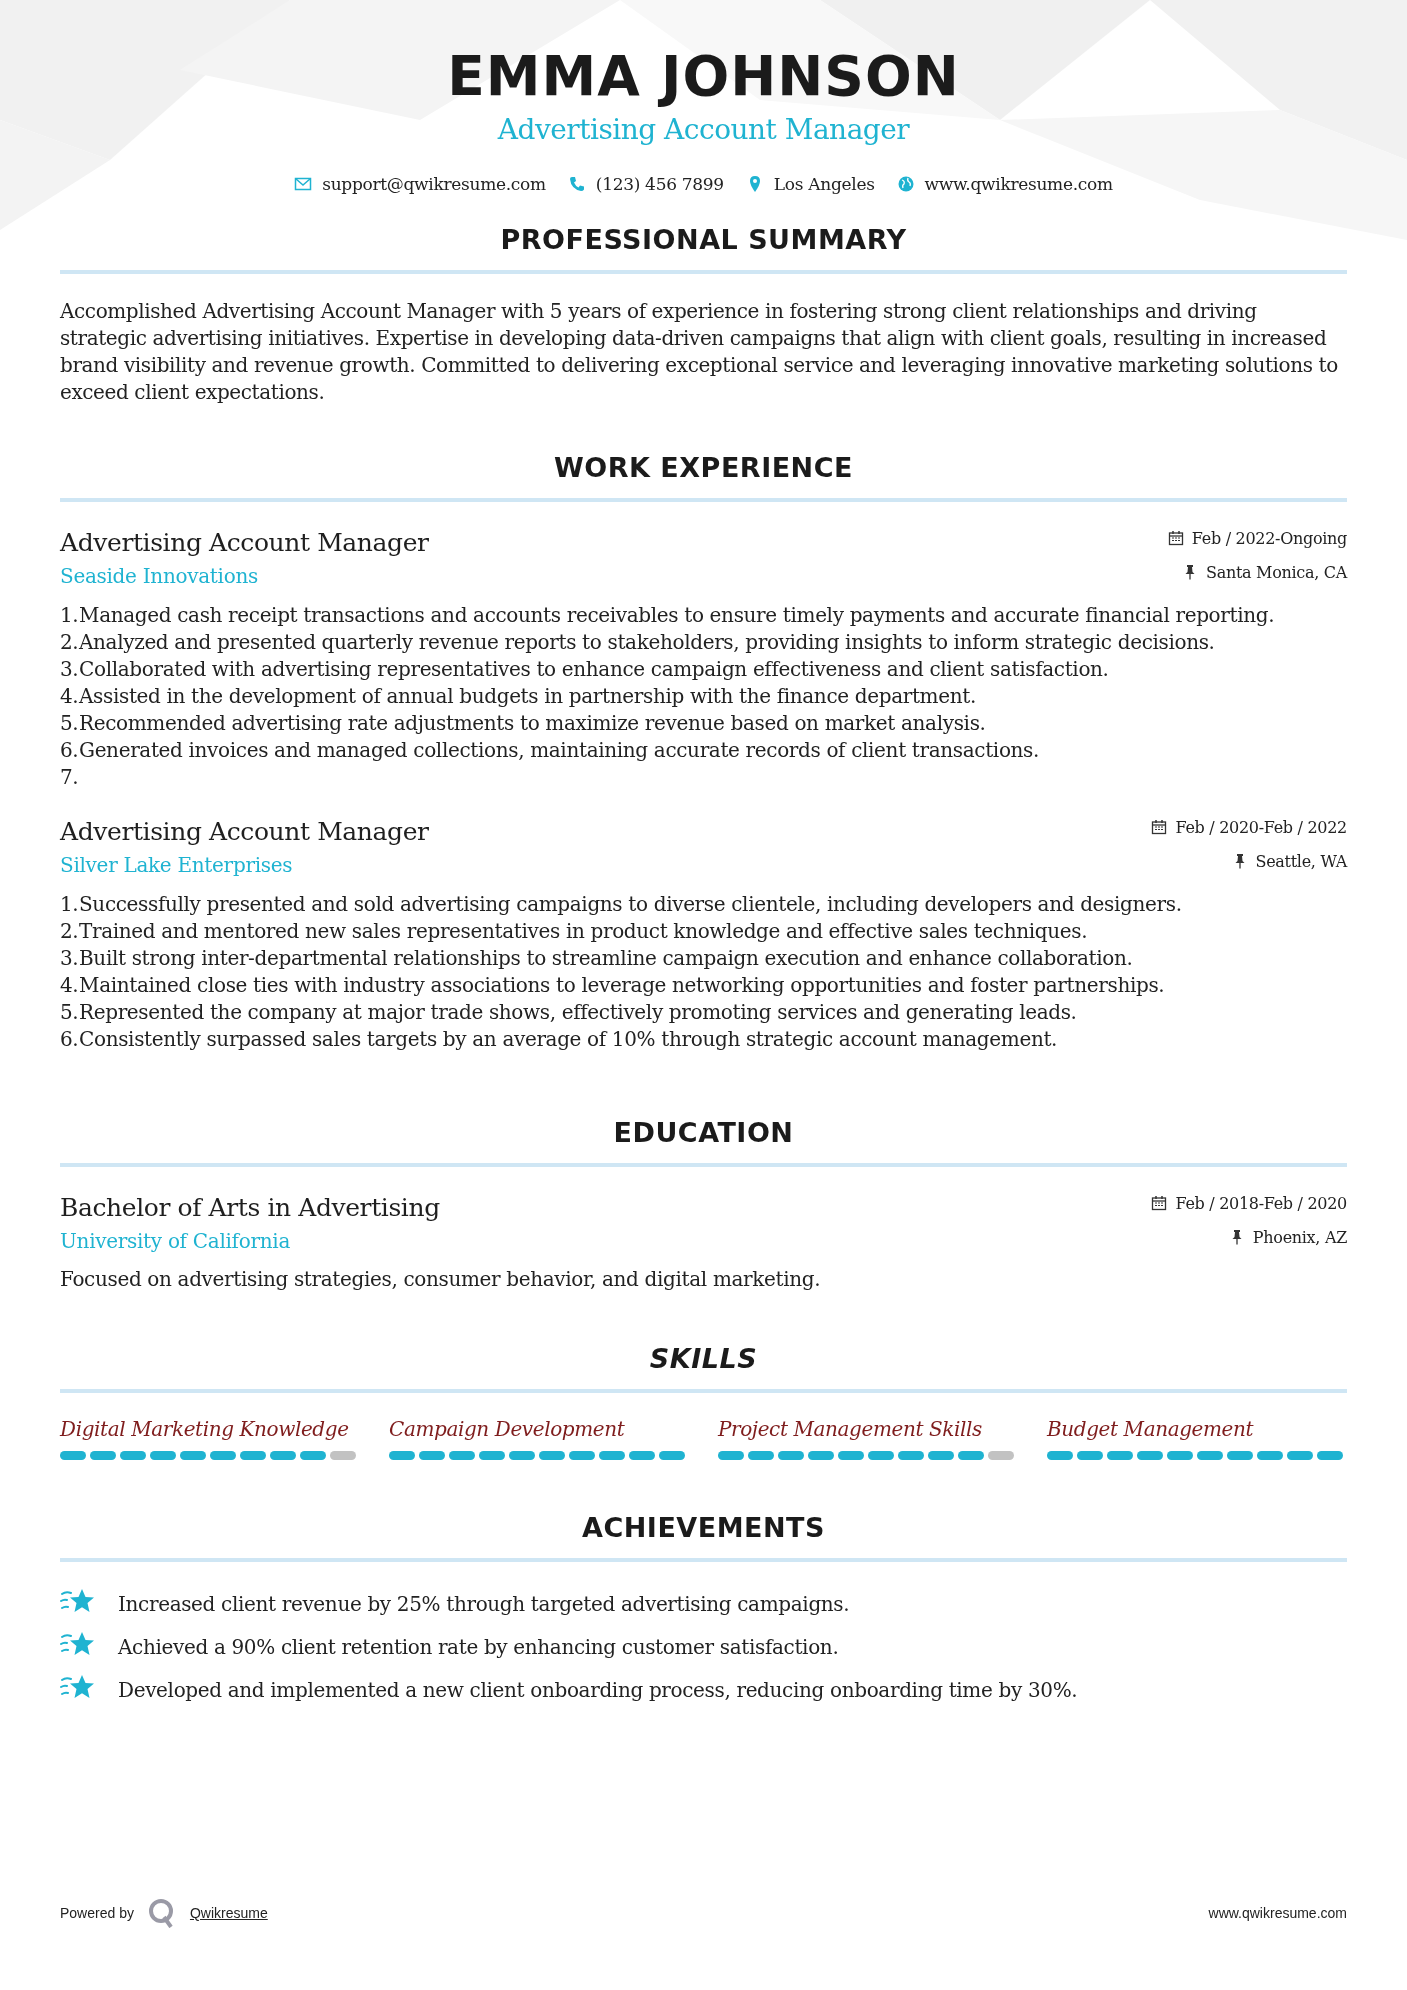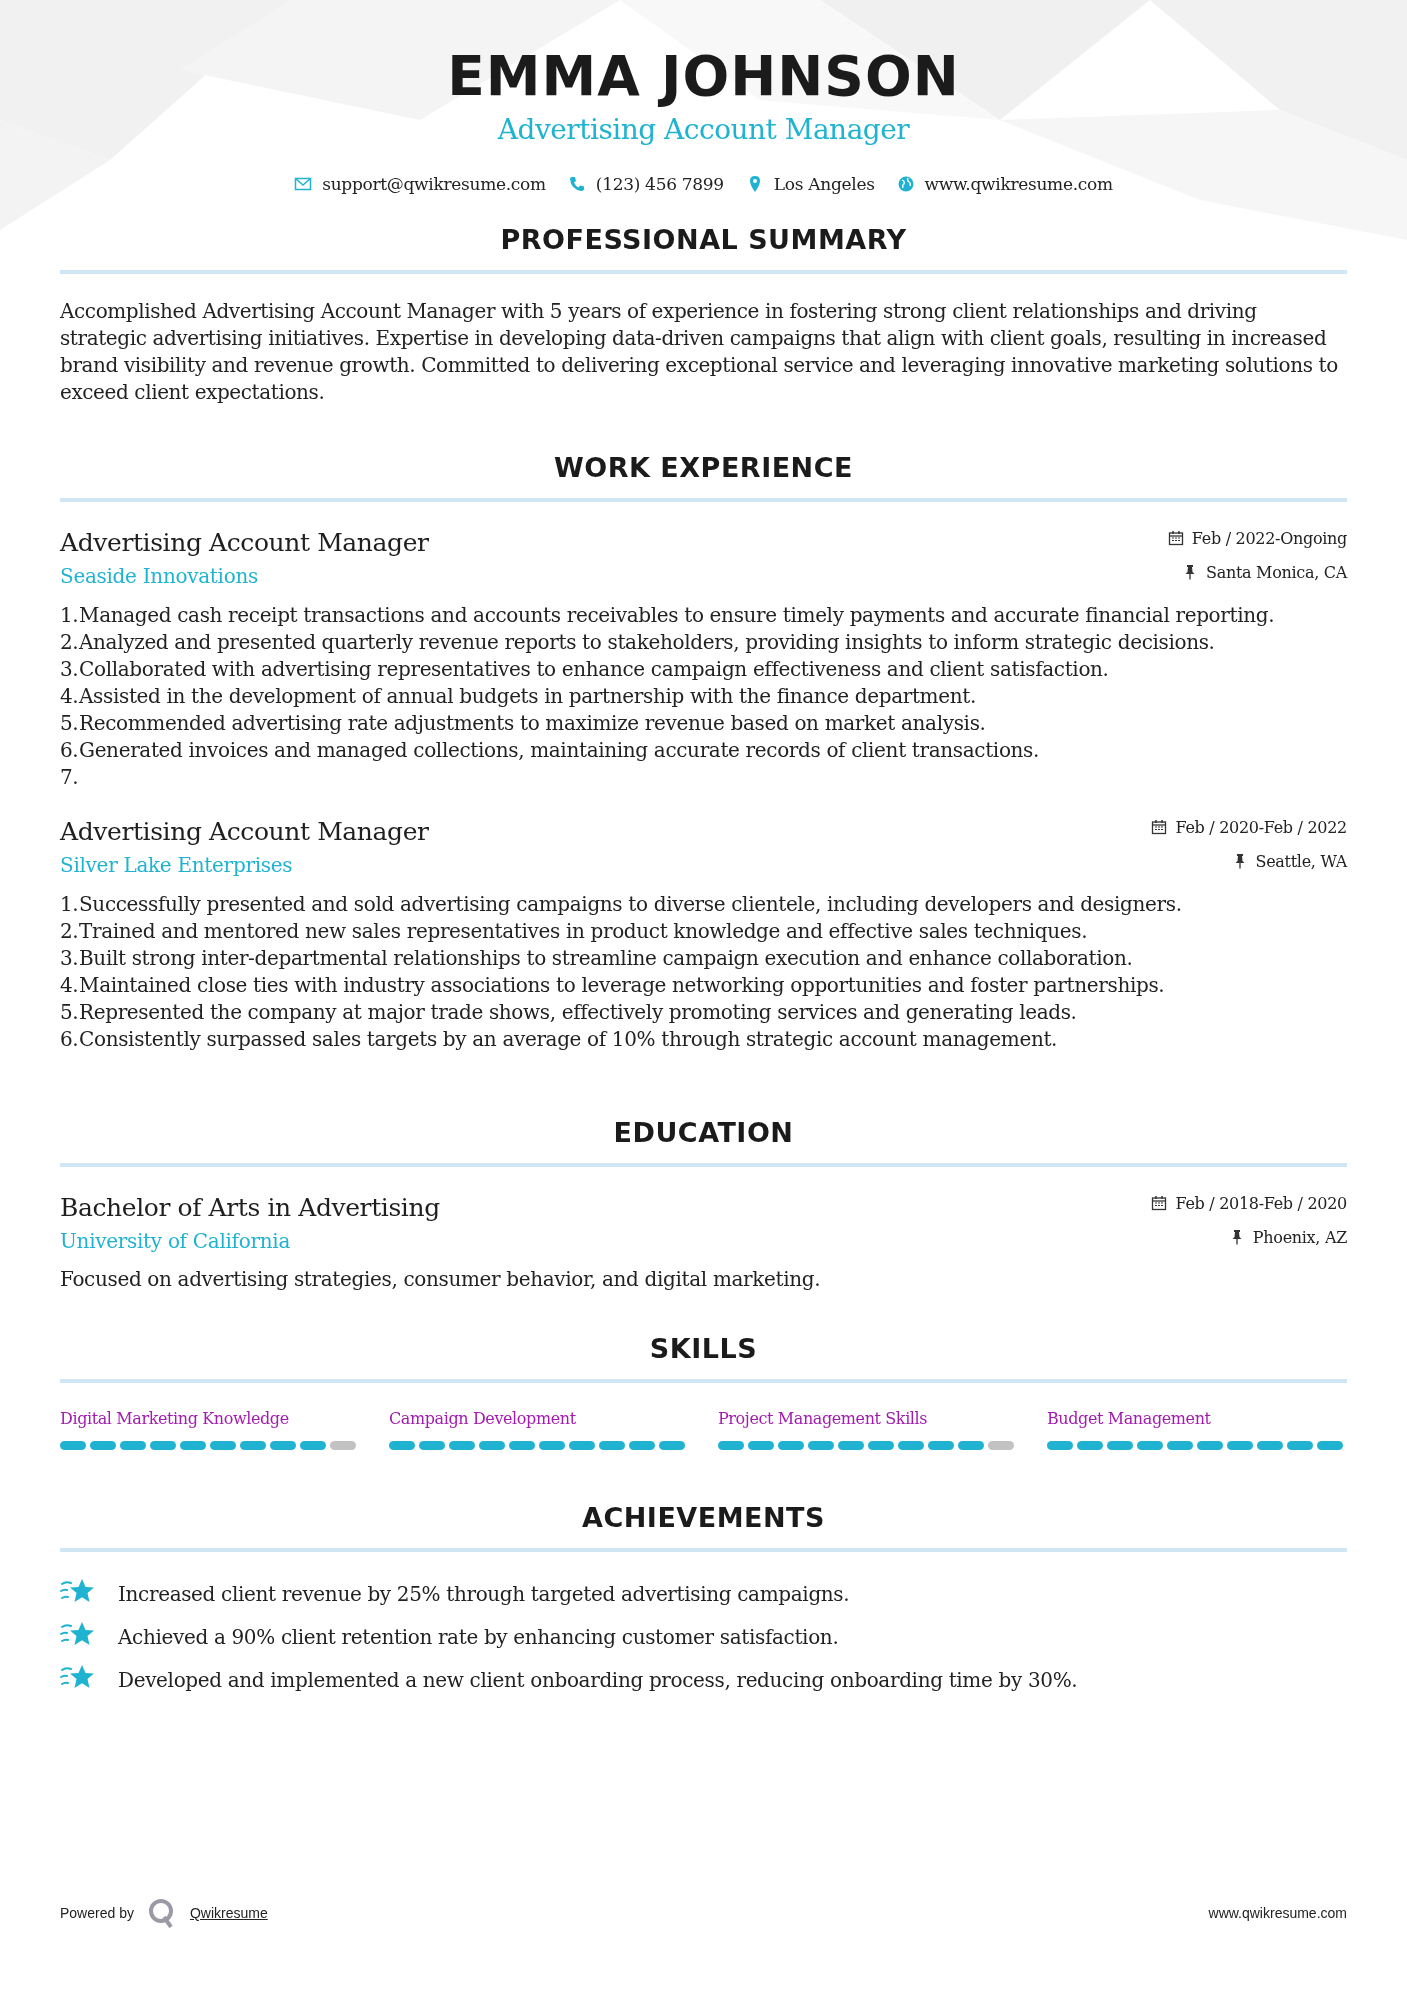--- a/index.html
+++ b/index.html
@@ -32,24 +32,24 @@
   .meta-row { display: flex; justify-content: flex-end; align-items: center; gap: 8px; height: 24px; }
   .meta-row + .meta-row { margin-top: 10px; }
   .mi { width: 16px; height: 16px; }
   ol.bullets { list-style: none; margin-top: 12px; }
   ol.bullets li { font-size: 20px; line-height: 27px; color: #222; letter-spacing: -0.35px; display: flex; }
   ol.bullets li .num { width: 19px; flex-shrink: 0; }
 
   .edu-sec { margin-top: 62px; }
   .edu-desc { font-size: 20px; margin-top: 12px; letter-spacing: -0.35px; }
 
-  .skills-sec { margin-top: 40px; }
+  .skills-sec { margin-top: 50px; font-style: italic; }
   .skills-row { display: flex; gap: 30px; margin-top: 22px; }
   .skill { width: 299px; }
-  .skill-name { font-size: 16px; line-height: 28px; letter-spacing: -0.4px; color: #a21caf; }
+  .skill-name { font-size: 20px; line-height: 28px; letter-spacing: -0.4px; color: #7f1d1d; }
   .dots { display: flex; gap: 4px; margin-top: 8px; }
   .dot { width: 26px; height: 9px; border-radius: 5px; background: #1fb3d1; }
   .dot.off { background: #c2c2c2; }
 
   .ach-sec { margin-top: 50px; }
   .ach-list { list-style: none; margin-top: 22px; }
   .ach-list li { display: flex; align-items: flex-end; gap: 22px; font-size: 20px; letter-spacing: -0.35px; height: 32px; margin-bottom: 11px; color: #222; }
   .star { width: 36px; height: 30px; flex-shrink: 0; }
 
   .footer { position: absolute; left: 60px; right: 60px; top: 1898px; display: flex; justify-content: space-between; align-items: center; font-family: Liberation Sans, sans-serif; font-size: 14px; color: #222; }

